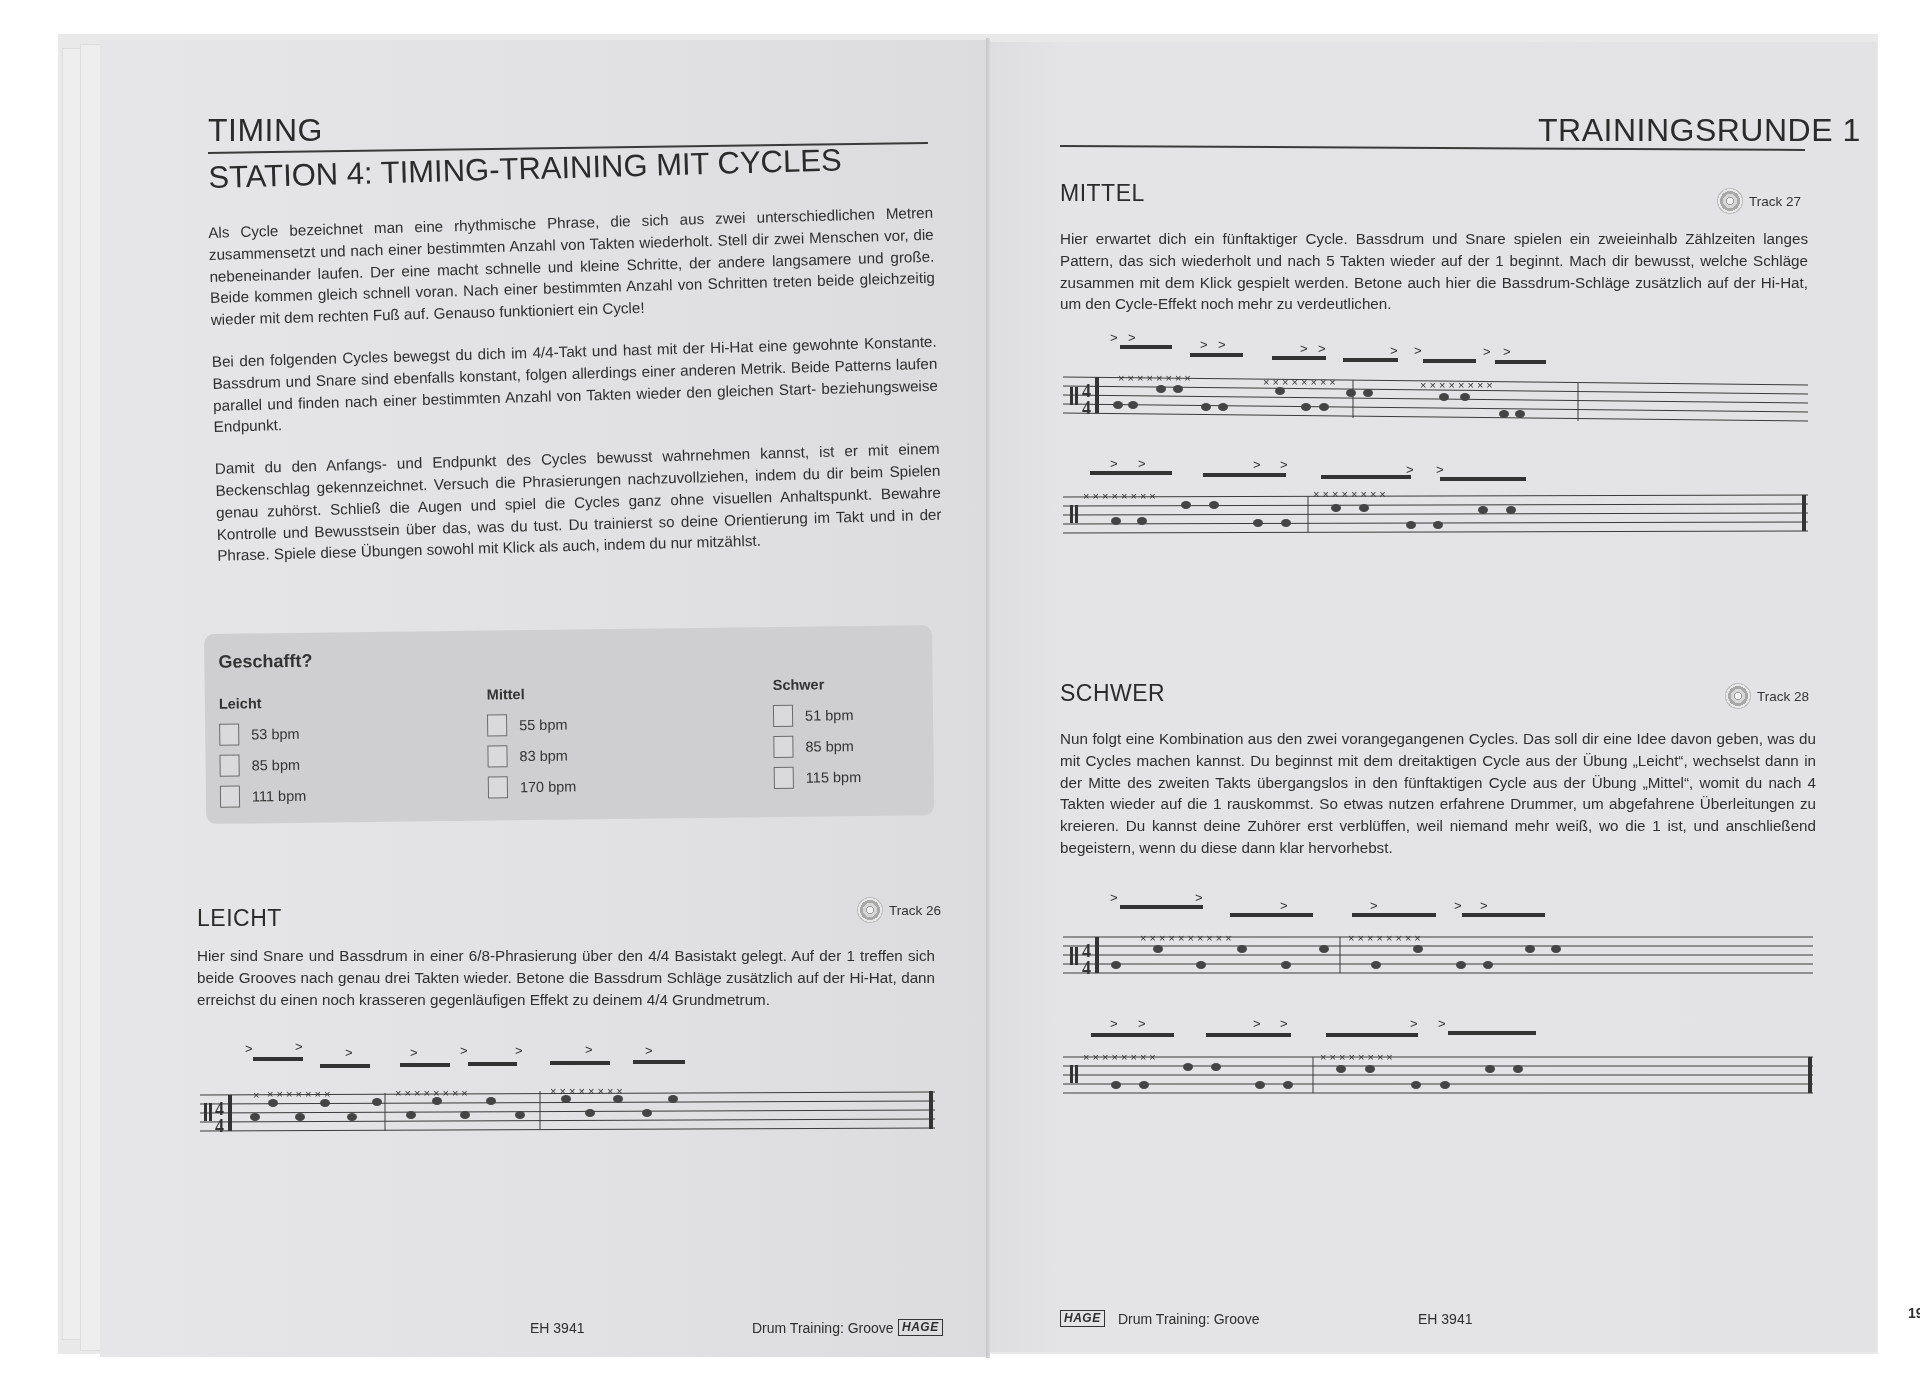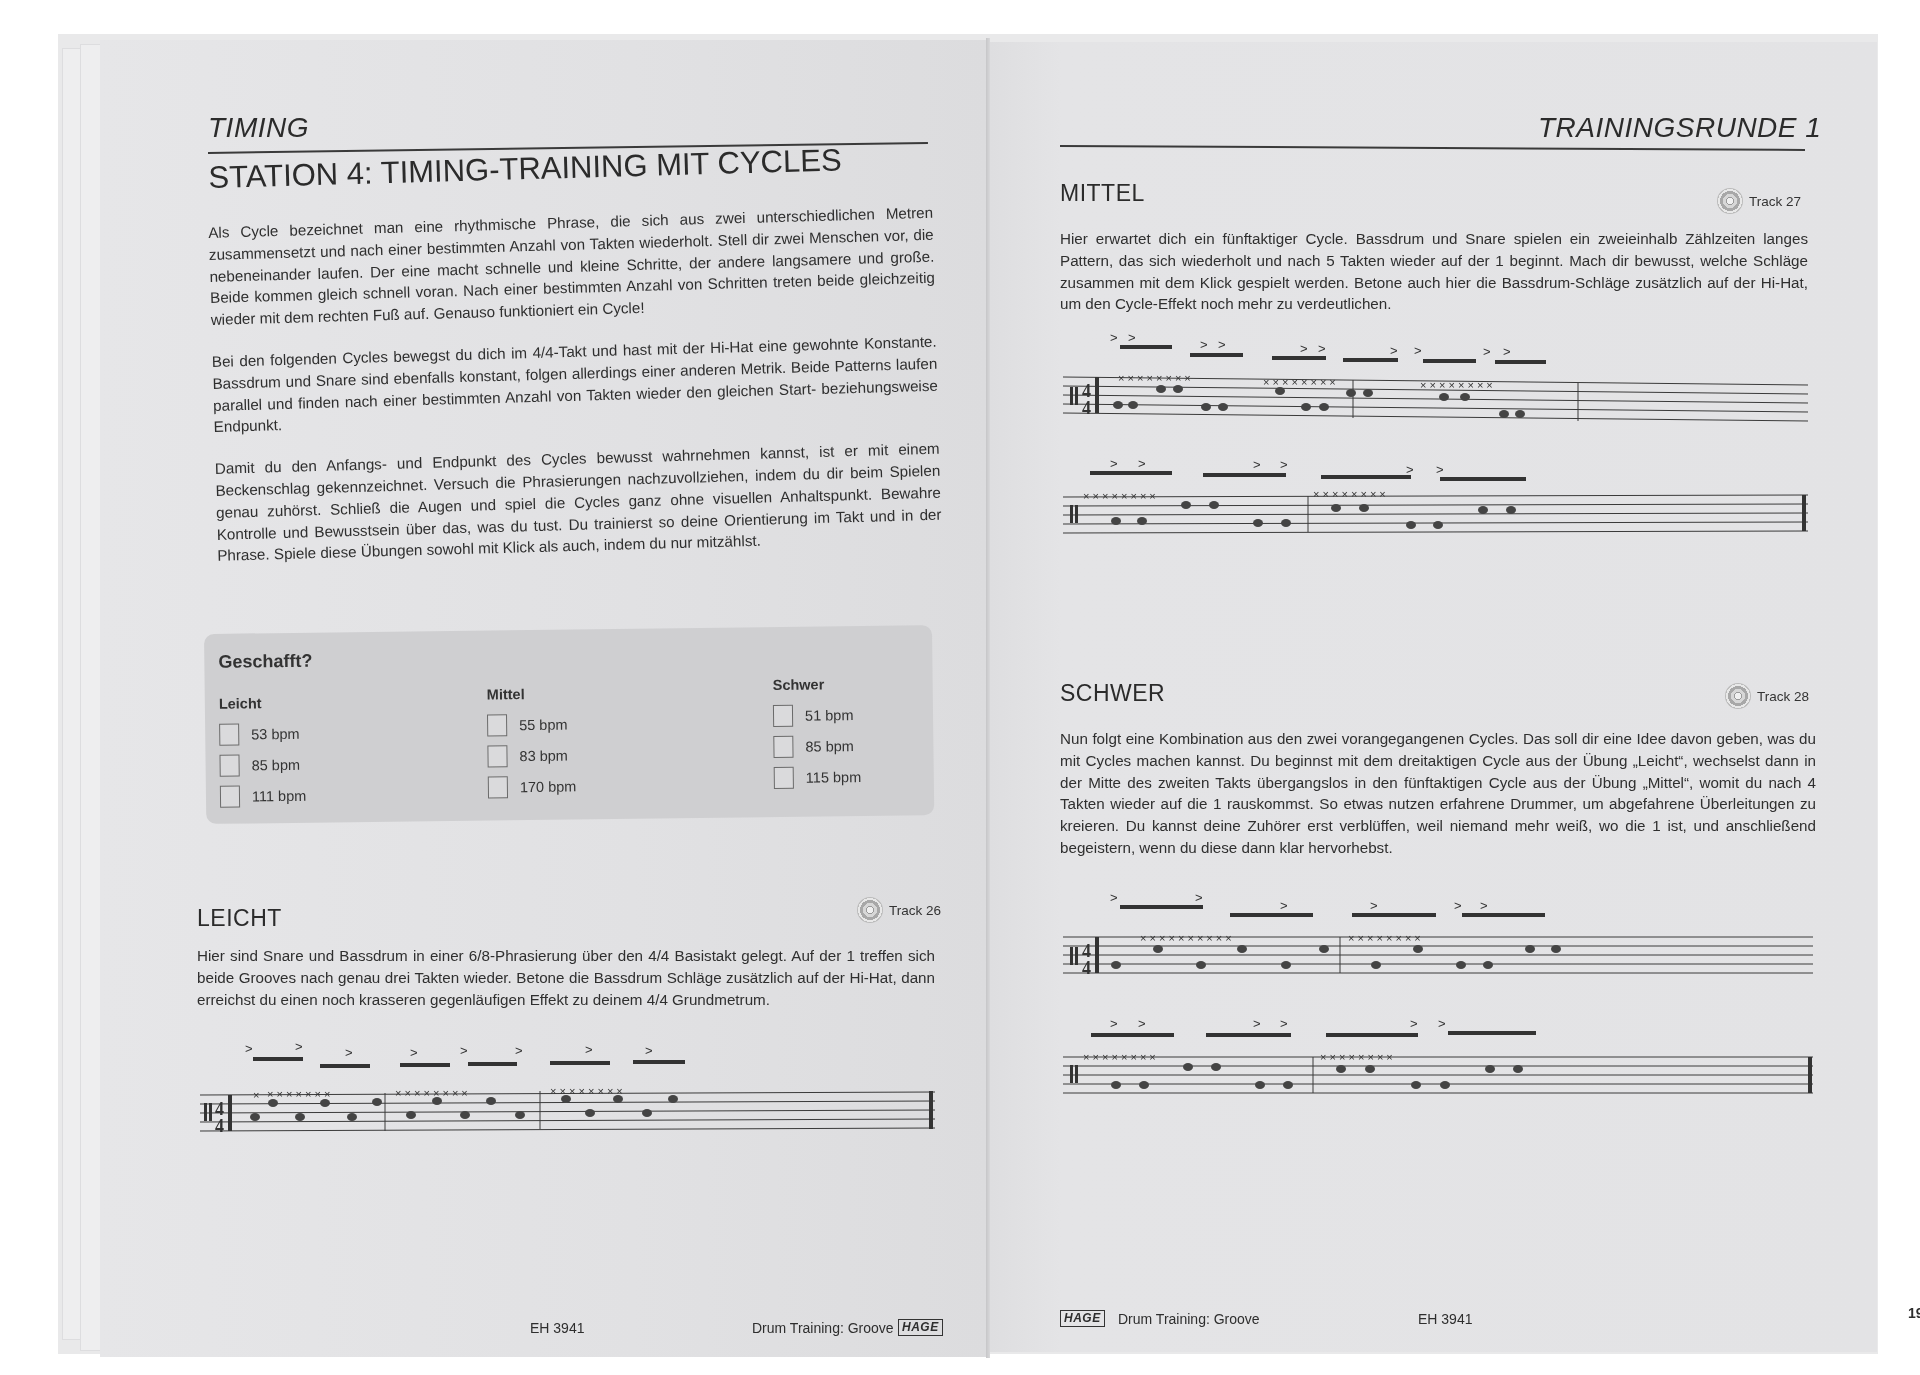--- a/index.html
+++ b/index.html
@@ -7,21 +7,21 @@
       width:1920px; height:1375px; background:#ffffff; position:relative; overflow:hidden;
       font-family:"Liberation Sans", sans-serif; color:#2a2a2a;
     }
     .book-shadow { position:absolute; left:58px; top:34px; width:1820px; height:1320px; background:#e9e9ea; }
     .page-stack { position:absolute; background:#eeeeef; border:1px solid #dddddf; }
     .page { position:absolute; background:linear-gradient(90deg,#e6e6e8 0%,#e1e1e3 60%,#dcdcde 100%); }
     .page.left { left:100px; top:40px; width:888px; height:1317px; }
     .page.right { left:990px; top:42px; width:887px; height:1310px;
       background:linear-gradient(90deg,#dedee0 0%,#e4e4e6 8%,#e3e3e5 100%); }
     .gutter { position:absolute; left:986px; top:38px; width:4px; height:1320px; background:linear-gradient(90deg,#c6c6c8,#d8d8da); }
-    .run-head { position:absolute; font-size:28px; letter-spacing:0.5px; color:#2b2b2b;font-style:italic; }
+    .run-head { position:absolute; font-size:32px; letter-spacing:0.5px; color:#2b2b2b; }
     .run-line { position:absolute; height:1.5px; background:#3a3a3a; }
     .h-station { position:absolute; left:208px; top:160px; font-size:31px; color:#2b2b2b; transform:rotate(-1.6deg); transform-origin:left top; white-space:nowrap; }
     .para { position:absolute; font-size:15.2px; line-height:21.8px; color:#2f2f2f; text-align:justify; }
     .para.tilt { transform:rotate(-1.6deg); transform-origin:left top; }
     .para p { margin:0 0 20px 0; }
     .h-sec { position:absolute; font-size:23px; color:#2b2b2b; letter-spacing:0.5px; }
     .track { position:absolute; display:flex; align-items:center; gap:6px; font-size:13.5px; color:#333; }
     .cd { width:26px; height:26px; border-radius:50%;
       background:radial-gradient(circle, #f0f0f0 0 3px, #9a9a9a 3px 4px, #d7d7d7 4px 7px, #a8a8a8 7px 10px, #e8e8e8 10px 12px, #bbbbbb 12px 13px); }
     .check-box { position:absolute; left:204px; top:634px; width:728px; height:190px; background:#cfcfd1; border-radius:10px; transform:rotate(-0.7deg); transform-origin:left top; }

